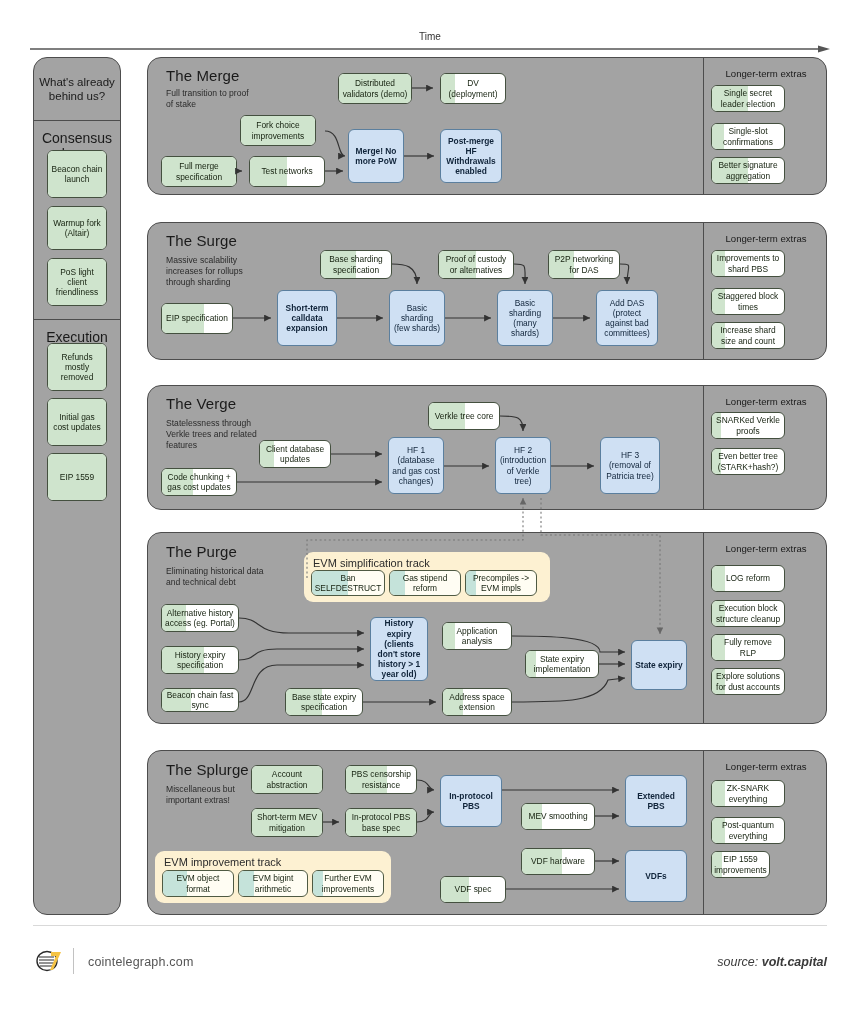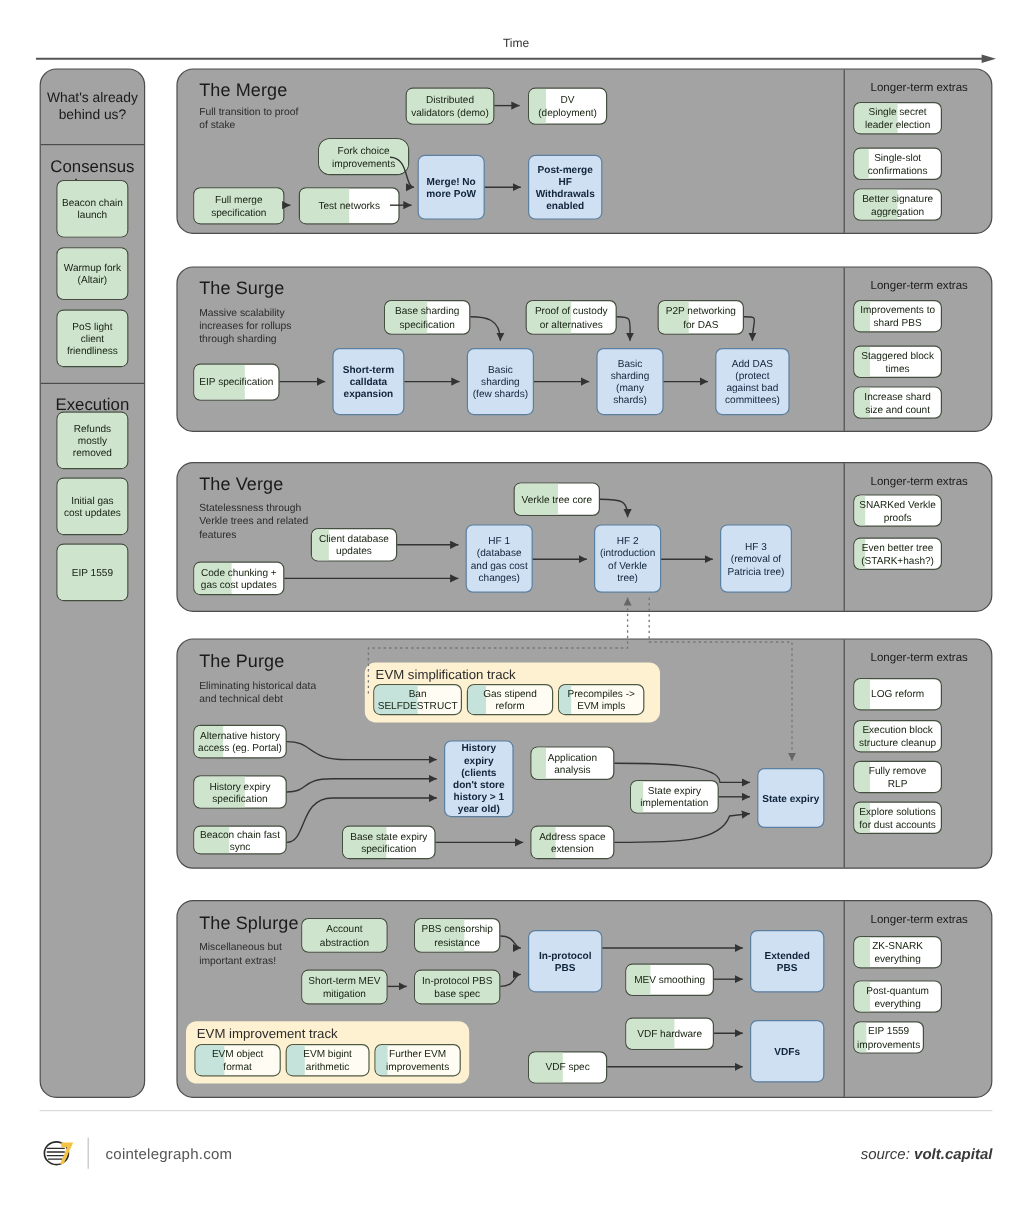--- a/index.html
+++ b/index.html
@@ -157,29 +157,29 @@
   <div class="extras-title" style="left:709px;top:68px;width:114px;">Longer-term extras</div>
 
   <div class="node" style="left:338px;top:73px;width:74px;height:31px;">
     <span class="fill" style="width:100%"></span>
     <span class="txt">Distributed validators (demo)</span>
   </div>
   <div class="node" style="left:440px;top:73px;width:66px;height:31px;">
     <span class="fill" style="width:22%"></span>
     <span class="txt">DV (deployment)</span>
   </div>
-  <div class="node" style="left:265px;top:115px;width:76px;height:31px;border-radius:10px;">
+  <div class="node" style="left:240px;top:115px;width:76px;height:31px;">
     <span class="fill" style="width:100%"></span>
     <span class="txt">Fork choice improvements</span>
   </div>
   <div class="node" style="left:161px;top:156px;width:76px;height:31px;">
     <span class="fill" style="width:100%"></span>
     <span class="txt">Full merge specification</span>
   </div>
-  <div class="node" style="left:249px;top:156px;width:84px;height:31px;">
+  <div class="node" style="left:249px;top:156px;width:76px;height:31px;">
     <span class="fill" style="width:50%"></span>
     <span class="txt">Test networks</span>
   </div>
   <div class="node blue" style="left:348px;top:129px;width:56px;height:54px;">
     <span class="txt">Merge! No more PoW</span>
   </div>
   <div class="node blue" style="left:440px;top:129px;width:62px;height:54px;">
     <span class="txt">Post-merge HF Withdrawals enabled</span>
   </div>
 

